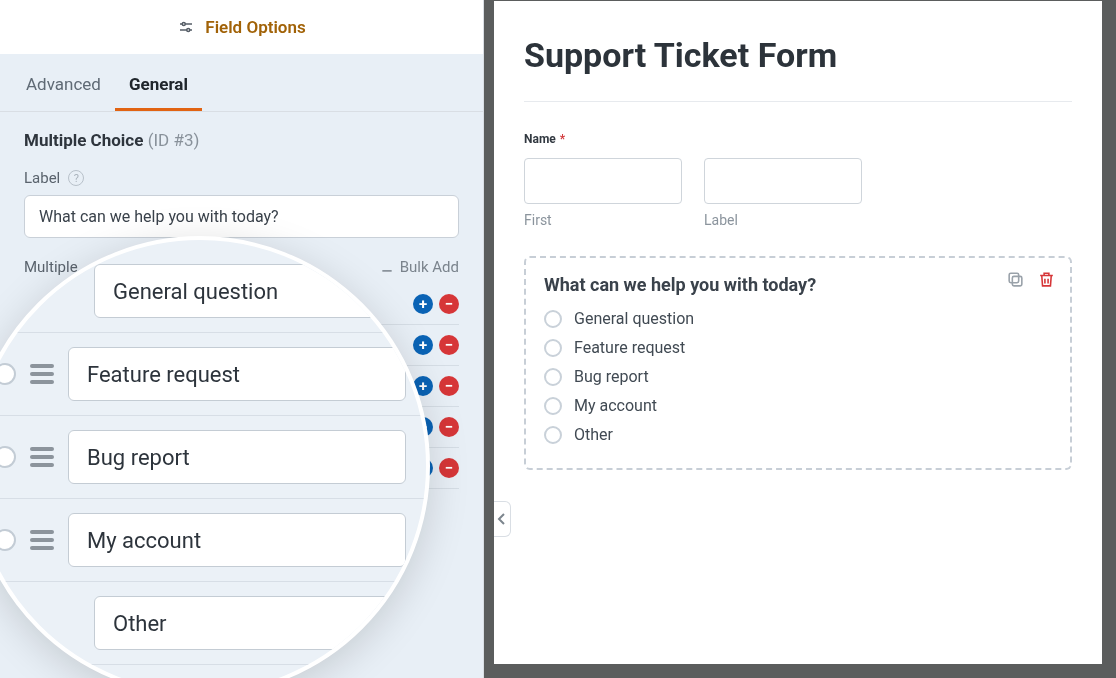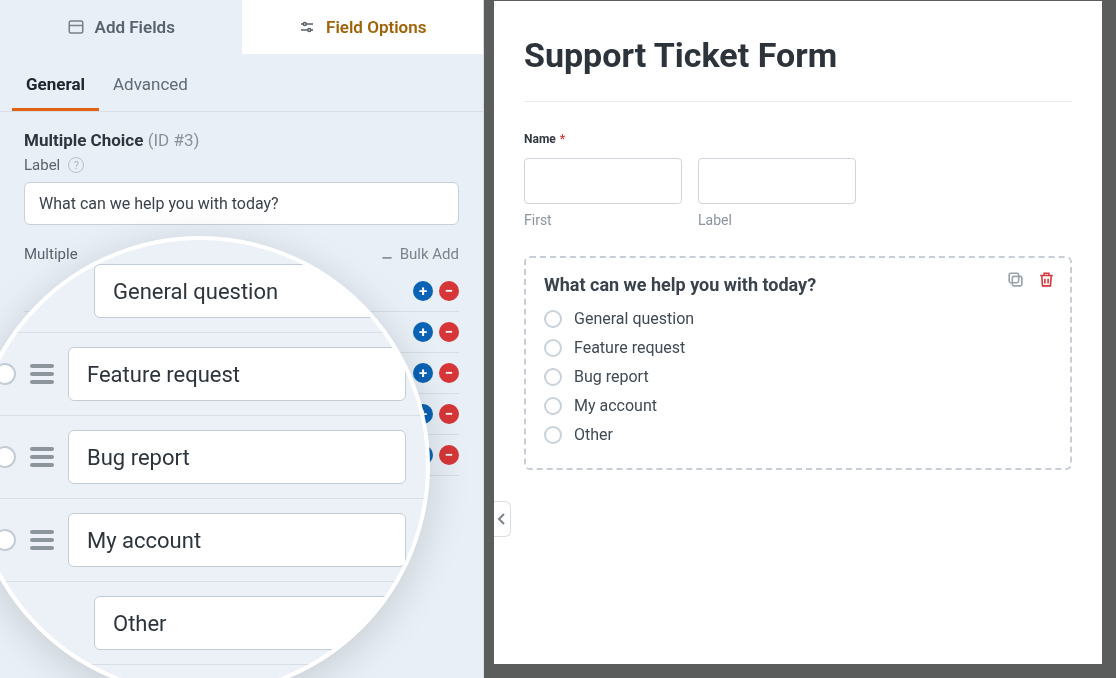--- a/index.html
+++ b/index.html
@@ -20,21 +20,21 @@
   .sidebar{width:484px;background:var(--panel);border-right:1px solid var(--border);position:relative;display:flex;flex-direction:column;overflow:hidden;}
   .top-tabs{display:flex;height:54px;}
   .top-tab{flex:1;display:flex;align-items:center;justify-content:center;gap:10px;font-size:17px;font-weight:600;color:#5a636d;cursor:pointer;}
   .top-tab.active{background:#fff;color:#a16207;}
   .top-tab svg{width:18px;height:18px;stroke:#777f88;}
   .top-tab.active svg{stroke:#555d66;}
   .sub-tabs{display:flex;gap:0;padding:0 12px;border-bottom:1px solid var(--border);margin-top:4px;}
   .sub-tab{padding:16px 14px 14px;font-size:17px;color:#5f6a75;cursor:pointer;border-bottom:3px solid transparent;}
   .sub-tab.active{color:#20262c;font-weight:700;border-bottom-color:var(--orange);}
   .panel-body{padding:18px 24px 0;flex:1;position:relative;}
-  .field-meta{font-size:17px;margin-bottom:6px;}
+  .field-meta{font-size:17px;margin-bottom:19px;}
   .field-meta .ftype{font-weight:700;color:#2e353d;}
   .field-meta .fid{color:#88919a;}
   .lbl-row{display:flex;align-items:center;gap:8px;font-size:15px;color:#5a636d;margin-bottom:8px;}
   .help-icon{width:16px;height:16px;border:1.5px solid #b8c1ca;border-radius:50%;display:inline-flex;align-items:center;justify-content:center;font-size:11px;color:#aab3bc;}
   .label-input{width:100%;padding:11px 14px;font-size:16px;color:#3a424b;background:#fff;border:1px solid #c9d0d8;border-radius:6px;outline:none;}
   .choices-hdr{display:flex;align-items:center;justify-content:space-between;margin-top:20px;font-size:15px;color:#5a636d;}
   .bulk{display:flex;align-items:center;gap:6px;color:#7b848d;cursor:pointer;}
   .bulk svg{width:14px;height:14px;fill:#8a939c;}
   
   .choice-rows{margin-top:8px;}
@@ -52,21 +52,21 @@
   .zdrag span{width:24px;height:4px;background:#8c949c;border-radius:2px;display:block;}
   .zinput{flex:1;height:54px;background:#fff;border:1px solid #c4ccd4;border-radius:6px;display:flex;align-items:center;padding:0 18px;font-size:22px;color:#2d343c;}
   
   .preview-wrap{flex:1;background:#5b5d5d;padding:1px 14px 14px 10px;}
   .preview{background:#fff;height:100%;padding:34px 30px 24px;position:relative;overflow:hidden;}
   .form-title{font-size:34px;font-weight:700;color:#2c333a;margin:0 0 26px;}
   .divider{border:0;border-top:1px solid #e7eaee;margin:0 0 30px;}
   .fld{margin-bottom:28px;}
   .fld-label{font-size:12px;font-weight:700;color:#323941;margin-bottom:12px;}
   .req{color:#d23a3c;margin-left:4px;}
-  .name-row{display:flex;gap:16px;}
+  .name-row{display:flex;gap:22px;}
   .name-col{display:flex;flex-direction:column;}
   .tinput{height:46px;width:158px;border:1px solid #cfd5db;border-radius:4px;background:#fff;}
   .tinput.wide{width:326px;}
   .sublabel{font-size:14px;color:#8b949d;margin-top:8px;}
   
   .mc-field{border:2px dashed #c7ced6;border-radius:6px;padding:16px 18px 14px;position:relative;}
   .mc-title{font-size:18px;font-weight:700;color:#3a424b;margin:0 0 14px;}
   .mc-actions{position:absolute;top:12px;right:14px;display:flex;gap:12px;}
   .mc-actions svg{width:19px;height:19px;cursor:pointer;}
   .opt{display:flex;align-items:center;gap:12px;font-size:16px;color:#414a53;margin-bottom:10px;}
@@ -74,41 +74,34 @@
   
   .collapse{position:absolute;left:-1px;top:500px;width:18px;height:36px;background:#fff;border:1px solid var(--border);border-left:0;border-radius:0 6px 6px 0;display:flex;align-items:center;justify-content:center;color:#7c858d;cursor:pointer;font-size:13px;}
 </style>
 </head>
 <body>
 
 <div class="app">
 
   <aside class="sidebar">
     <div class="top-tabs">
-      <div class="top-tab">
-        <svg viewBox="0 0 24 24" fill="none" stroke-width="2">
-            <rect x="3" y="4" width="18" height="16" rx="2"></rect>
-            <line x1="3" y1="10" x2="21" y2="10"></line>
-          </svg>
-        <span>Add Fields</span>
-      </div>
       <div class="top-tab active">
         <svg viewBox="0 0 24 24" fill="none" stroke-width="2">
             <line x1="4" y1="8" x2="20" y2="8"></line>
             <line x1="4" y1="16" x2="20" y2="16"></line>
             <circle cx="9" cy="8" r="2" fill="#fff"></circle>
             <circle cx="15" cy="16" r="2" fill="#fff"></circle>
           </svg>
         <span>Field Options</span>
       </div>
     </div>
 
     <div class="sub-tabs">
+      <div class="sub-tab">Advanced</div>
       <div class="sub-tab active">General</div>
-      <div class="sub-tab">Advanced</div>
     </div>
 
     <div class="panel-body">
       <div class="field-meta">
         <span class="ftype">Multiple Choice</span>
         <span class="fid">(ID #3)</span>
       </div>
 
       <div class="lbl-row">
         <span>Label</span>

